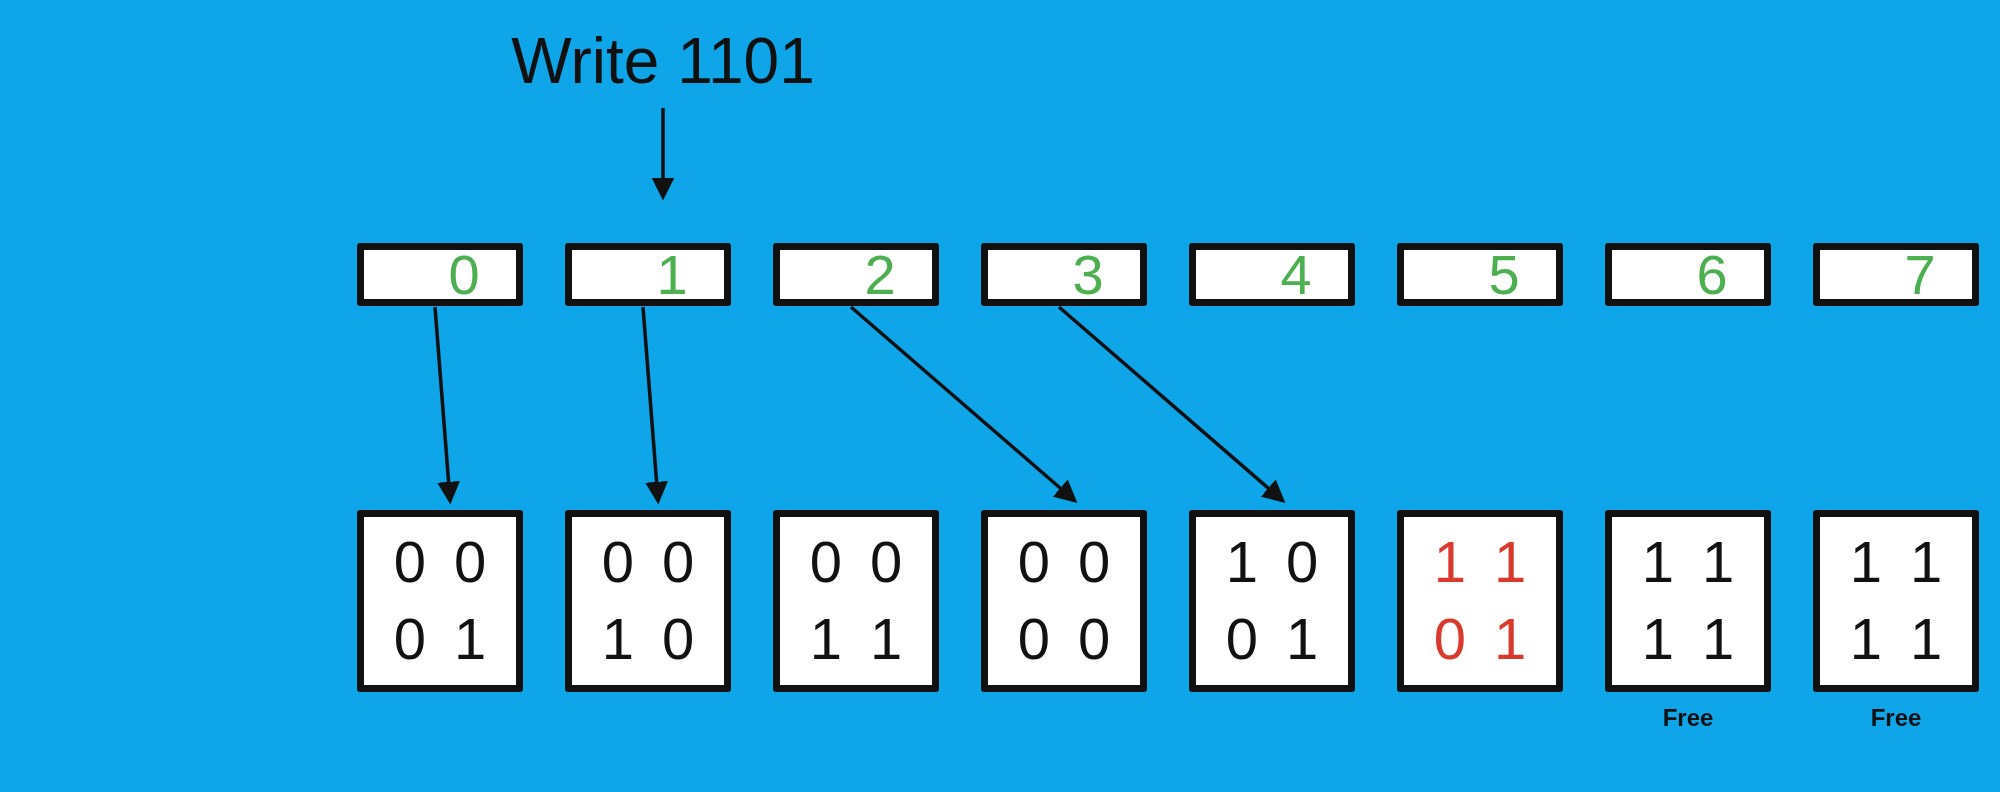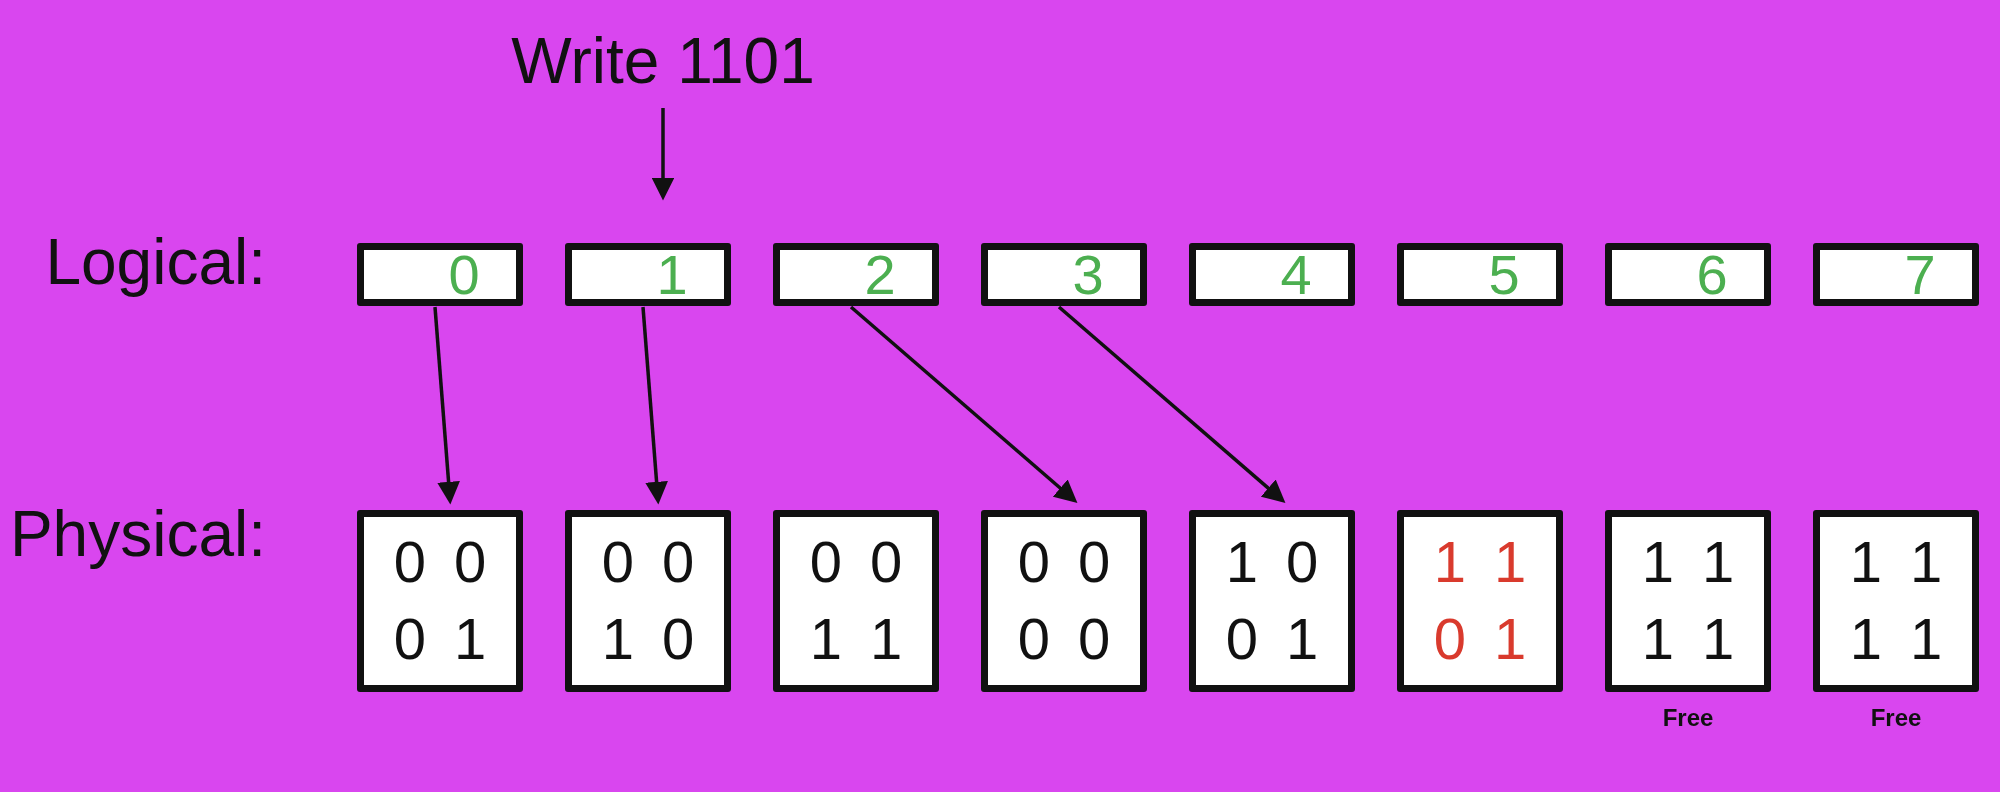--- a/index.html
+++ b/index.html
@@ -4,21 +4,21 @@
 <style>
   :root{
     --green:#4CAF50;
     --red:#D93A2D;
     --ink:#111111;
   }
   html,body{margin:0;padding:0;background:#ffffff;}
   #canvas{
     position:relative;
     width:2000px;height:792px;
-    background:#d946ef;
+    background:#0ea5e9;
     font-family:"Liberation Sans","DejaVu Sans",sans-serif;
     color:var(--ink);
     overflow:hidden;
   }
   #arrow-layer{
     position:absolute;left:0;top:0;width:2000px;height:792px;
     pointer-events:none;z-index:1;
   }
   #arrow-layer line{stroke:var(--ink);stroke-width:3.5;}
   .write-label{
@@ -83,23 +83,21 @@
     </defs>
   <line x1="435" y1="307" x2="450" y2="500" marker-end="url(#ah)"></line>
       <line x1="643" y1="307" x2="658" y2="500" marker-end="url(#ah)"></line>
       <line x1="851" y1="307" x2="1074" y2="500" marker-end="url(#ah)"></line>
       <line x1="1059" y1="307" x2="1282" y2="500" marker-end="url(#ah)"></line>
       <line x1="663" y1="108" x2="663" y2="196" marker-end="url(#ah)"></line>
     </svg>
 
   <div class="write-label" id="write-label" style="left: 663px;">Write 1101</div>
 
-  <div class="row-label" id="logical-label">Logical:</div>
-
-  <div class="row-label" id="physical-label">Physical:</div>
+
 
   <div class="block-row" id="logical-row">
     <div class="lbox">
       <span class="num">0</span>
     </div>
     <div class="lbox">
       <span class="num">1</span>
     </div>
     <div class="lbox">
       <span class="num">2</span>

